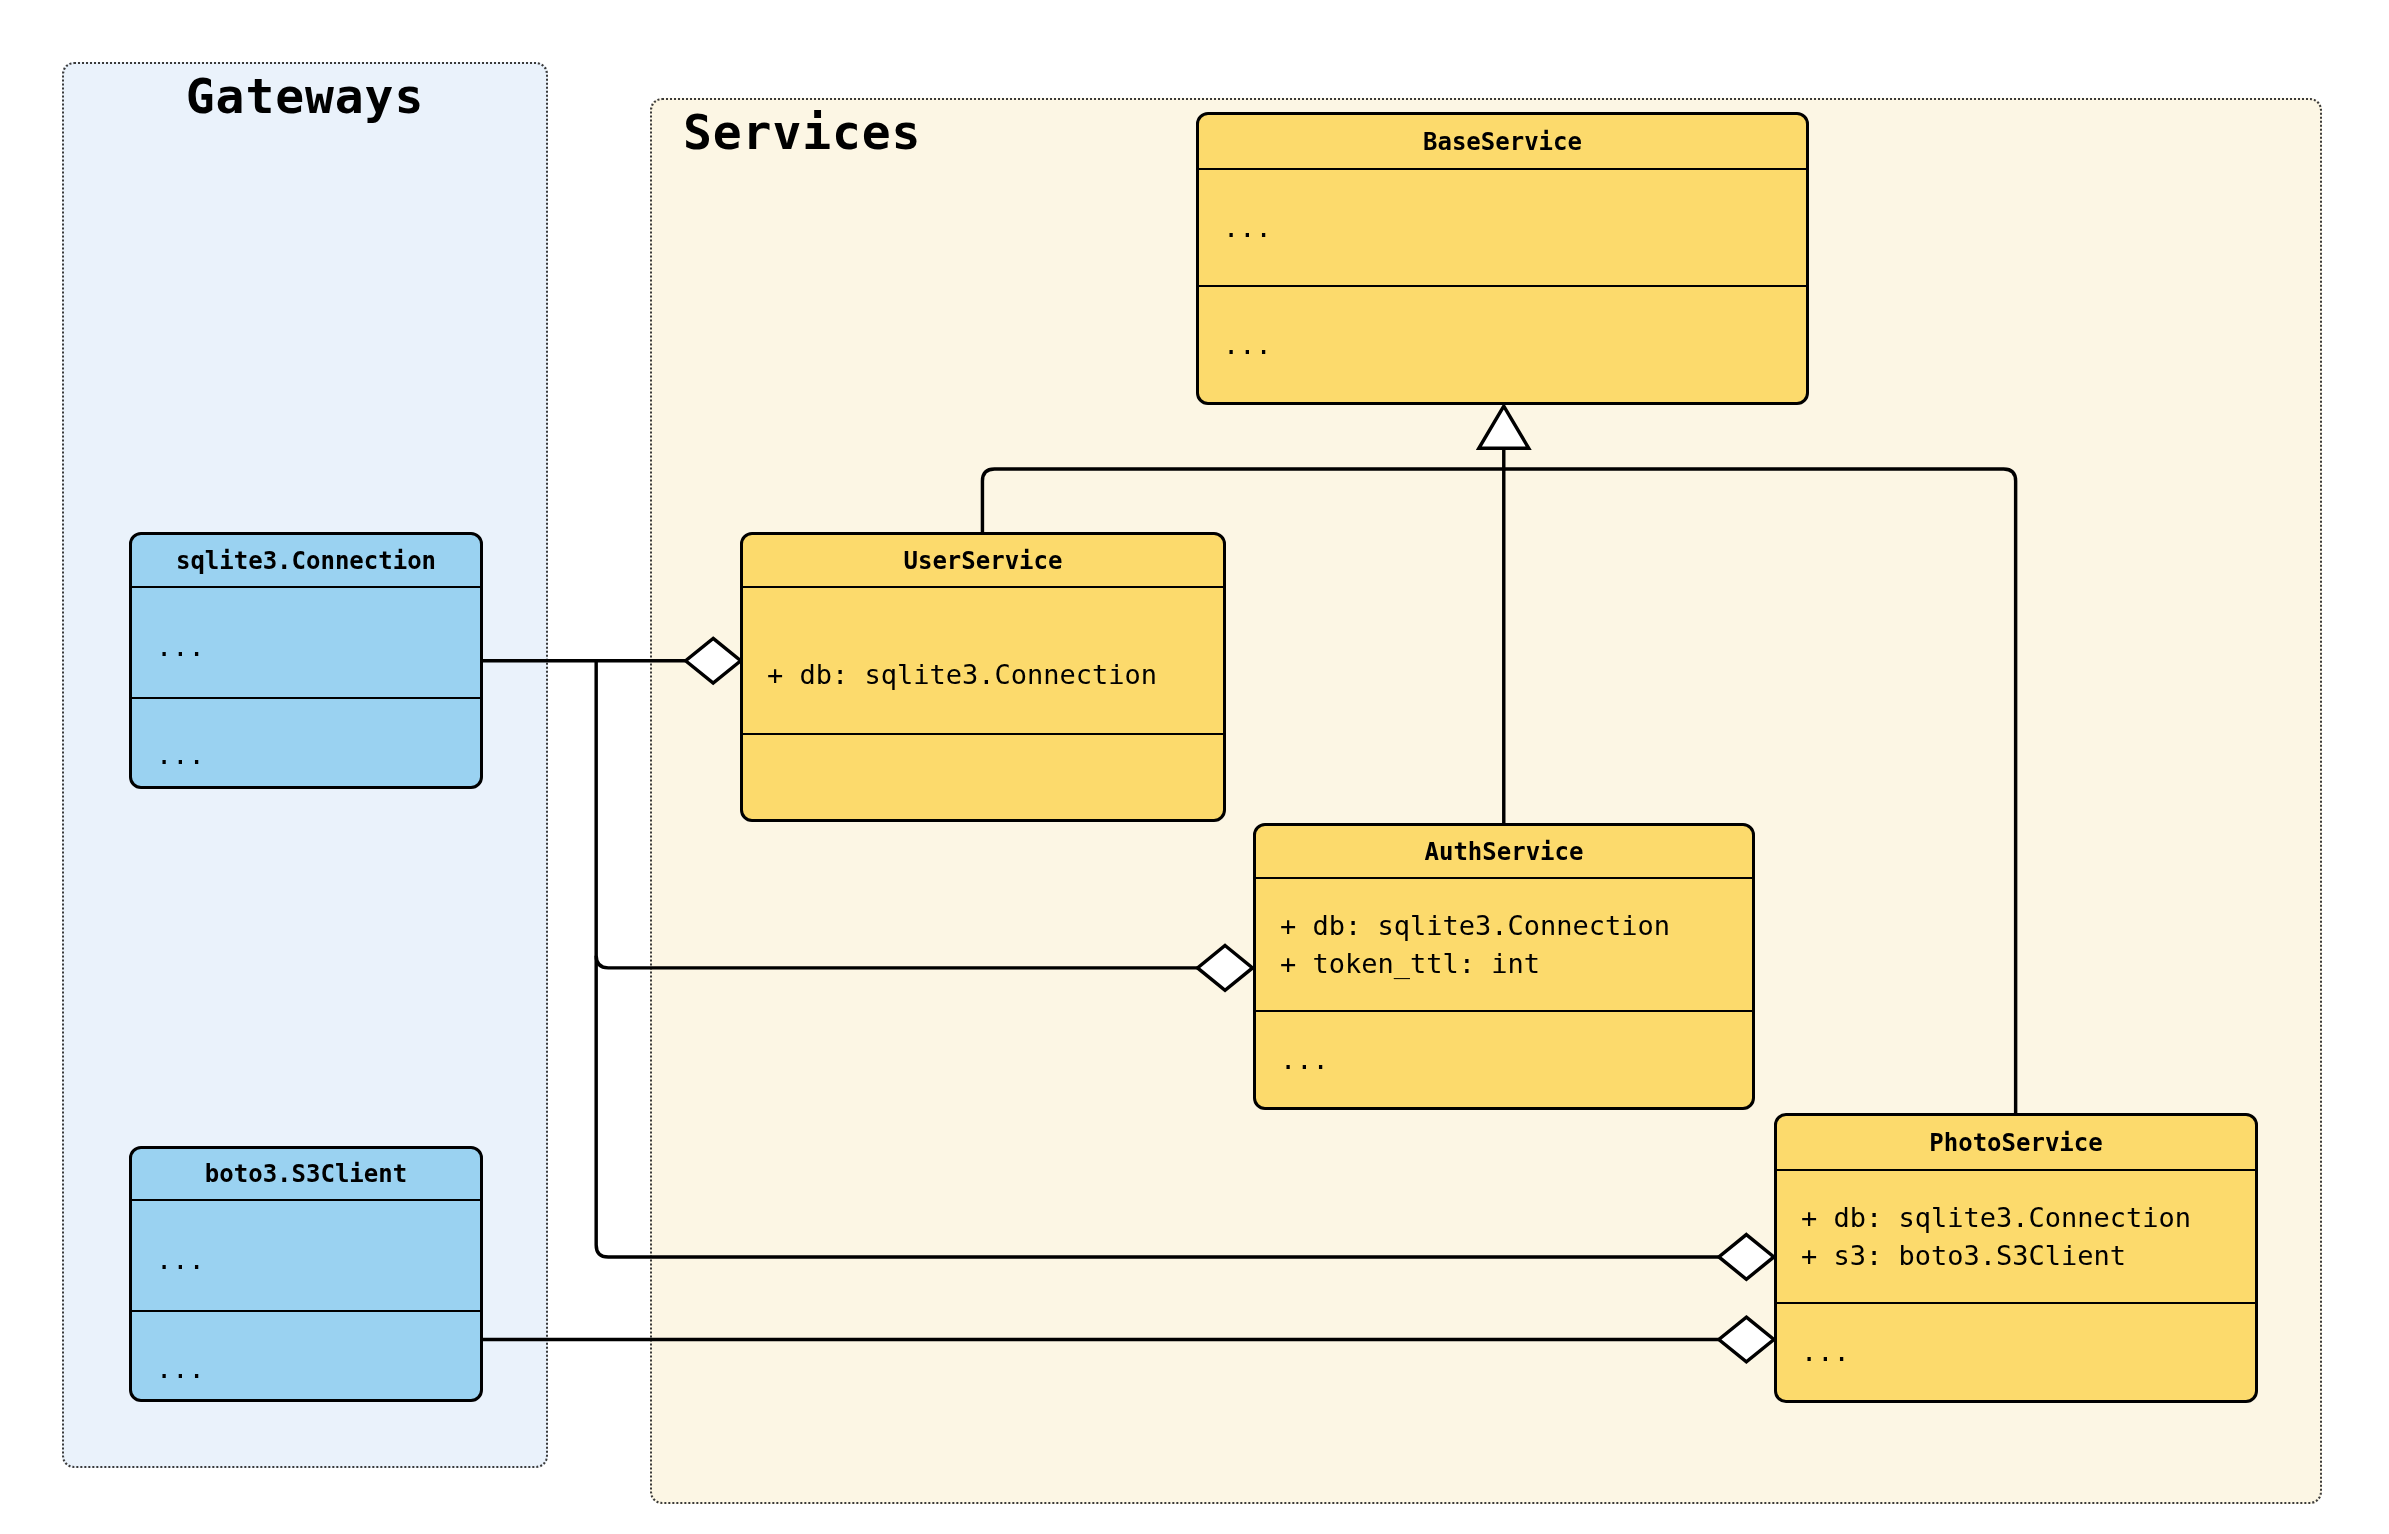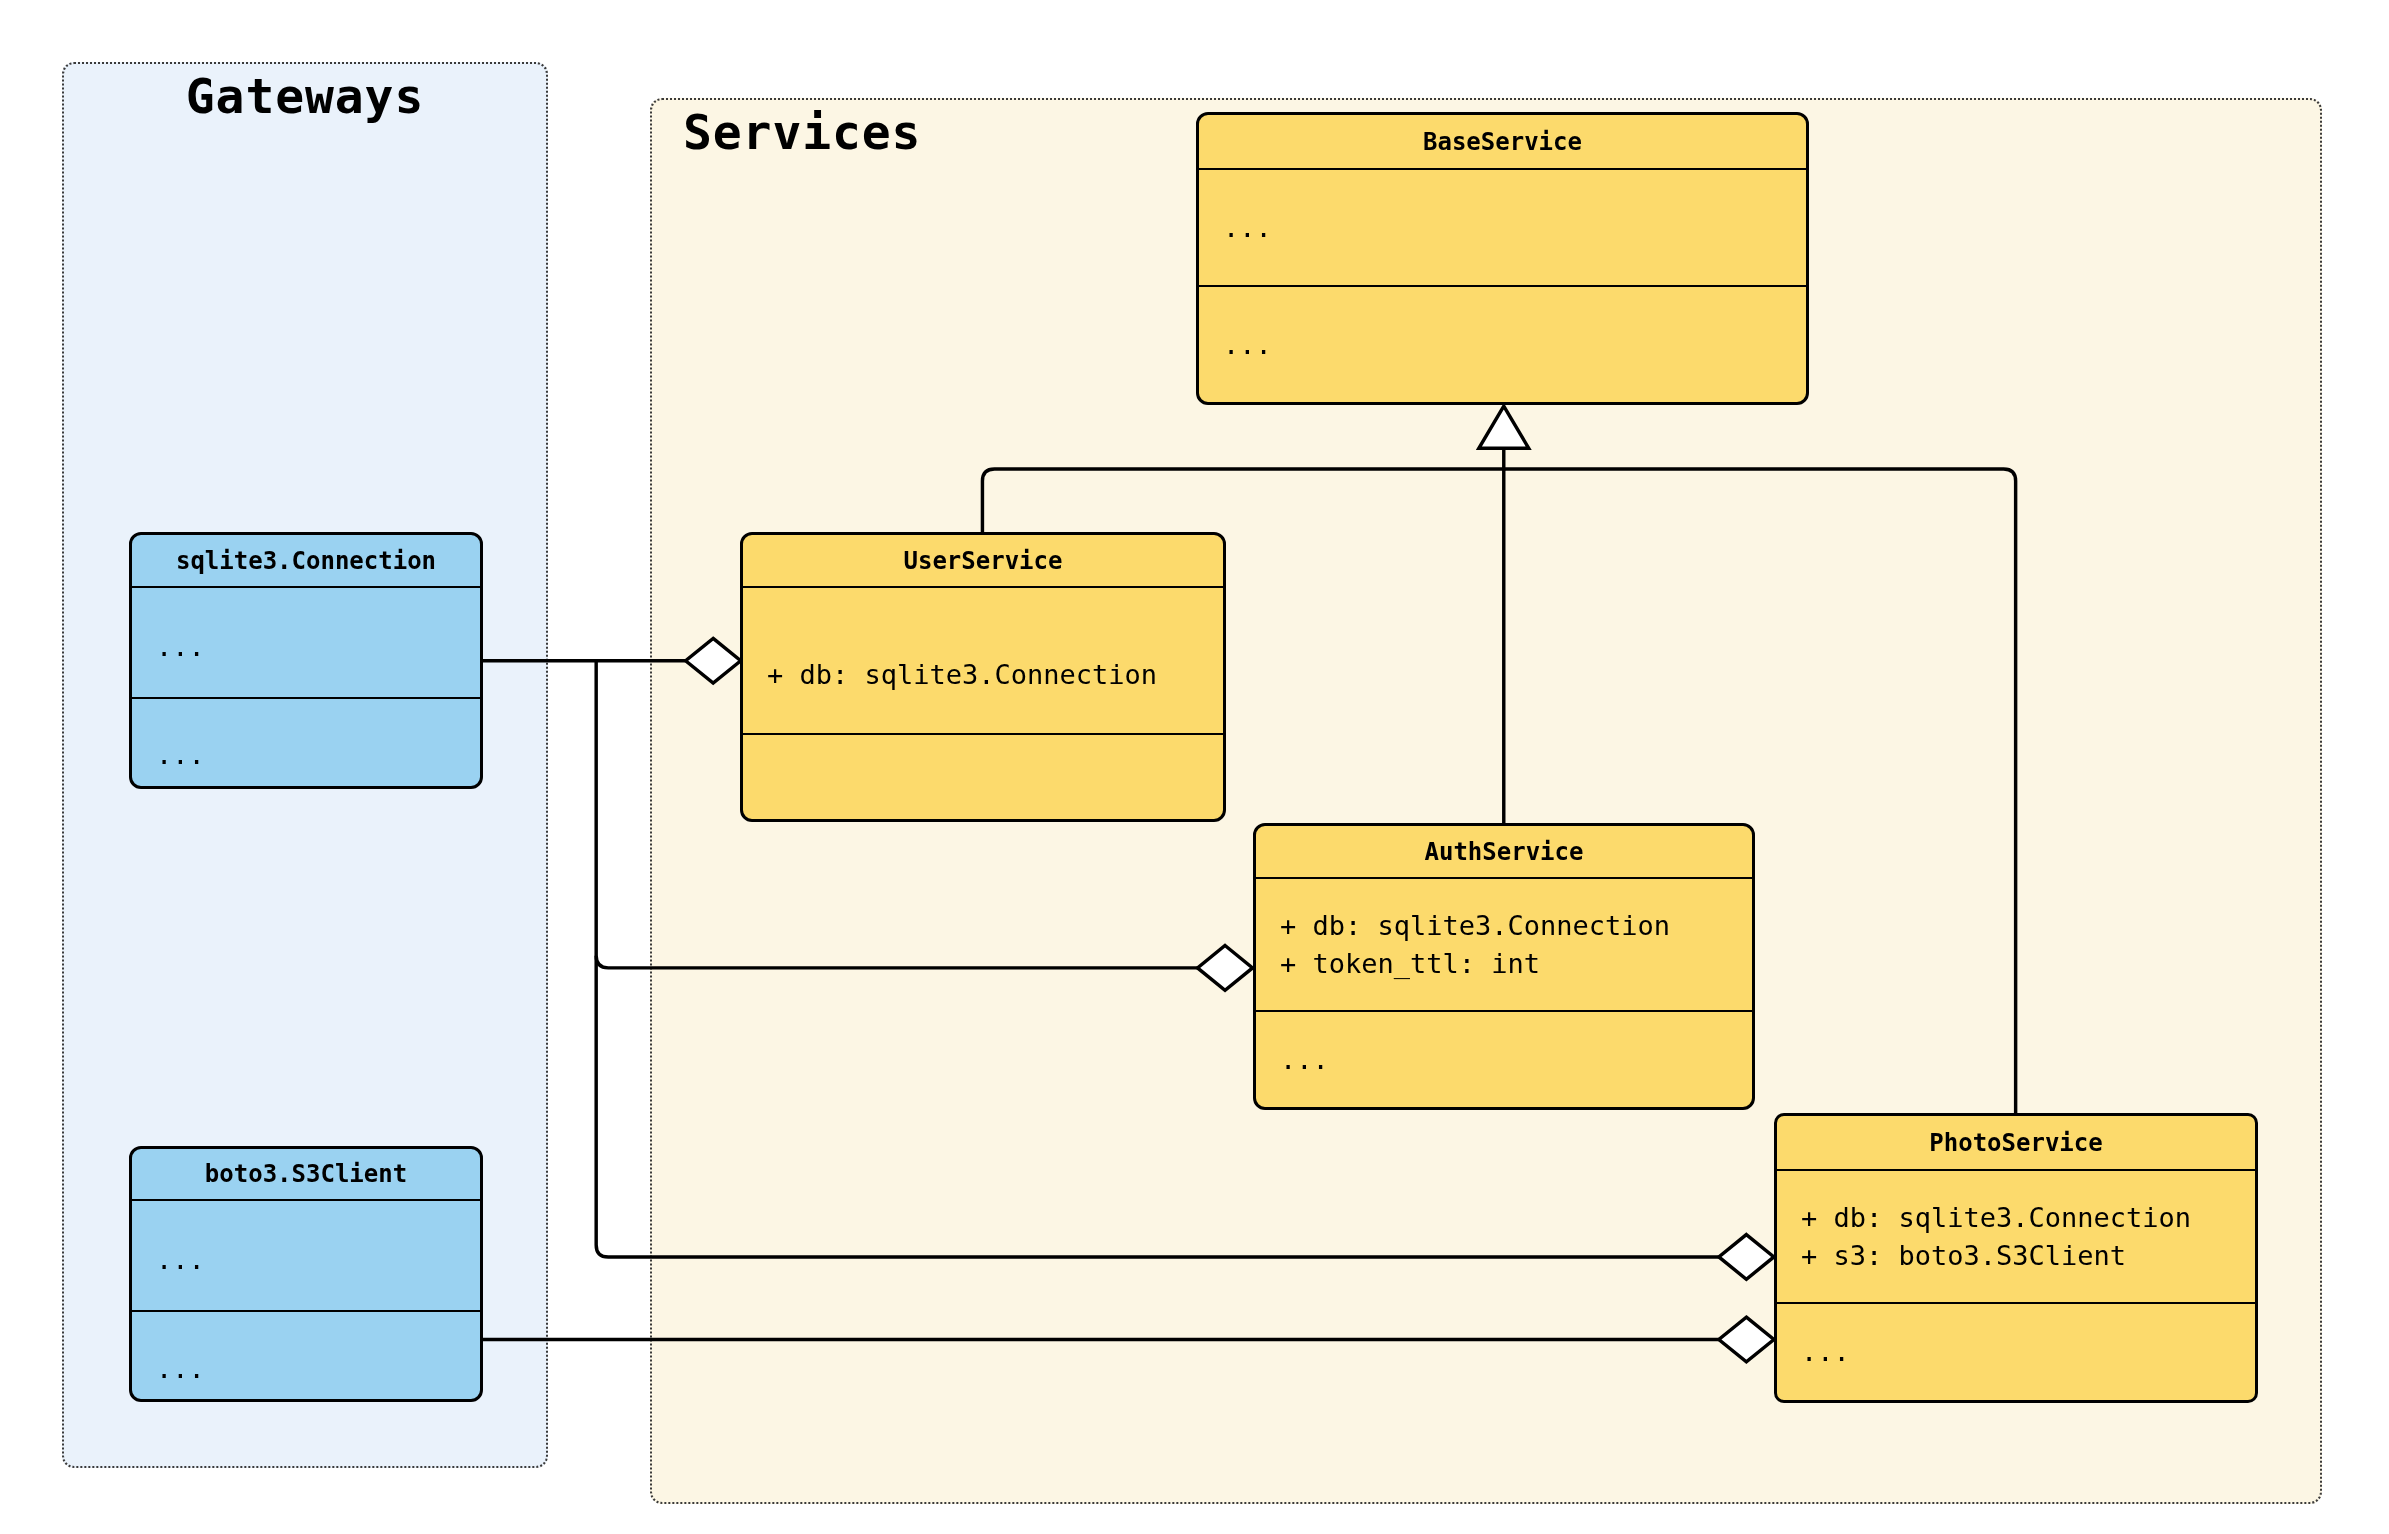--- a/index.html
+++ b/index.html
@@ -123,21 +123,21 @@
 
   <div class="cls yellow" style="left:1253px;top:823px;width:502px;height:287px;">
     <div class="cls-title" style="height:53px;">AuthService</div>
     <div class="sec mid multi" style="height:133px;">
       <div>+ db: sqlite3.Connection</div>
       <div>+ token_ttl: int</div>
     </div>
     <div class="sec" style="height:94px;">...</div>
   </div>
 
-  <div class="cls yellow" style="left:1774px;top:1113px;width:484px;height:290px;border-radius:10px;">
+  <div class="cls yellow" style="left:1774px;top:1113px;width:484px;height:290px;">
     <div class="cls-title" style="height:55px;">PhotoService</div>
     <div class="sec mid multi" style="height:133px;">
       <div>+ db: sqlite3.Connection</div>
       <div>+ s3: boto3.S3Client</div>
     </div>
     <div class="sec" style="height:95px;">...</div>
   </div>
 
 </div>
 

